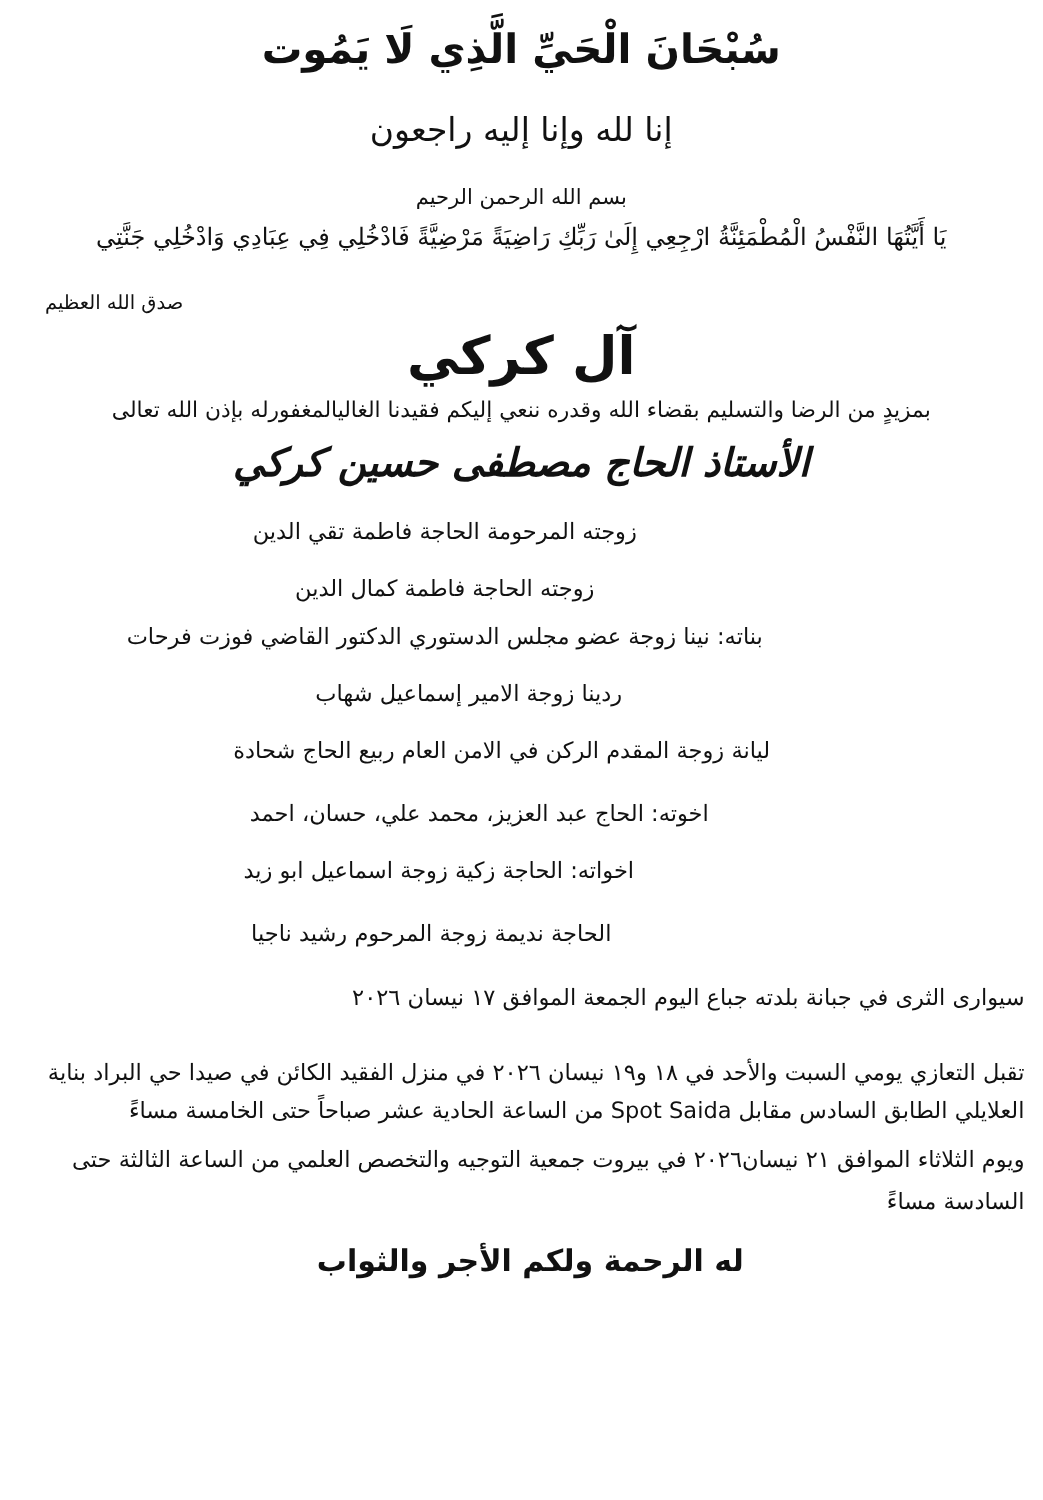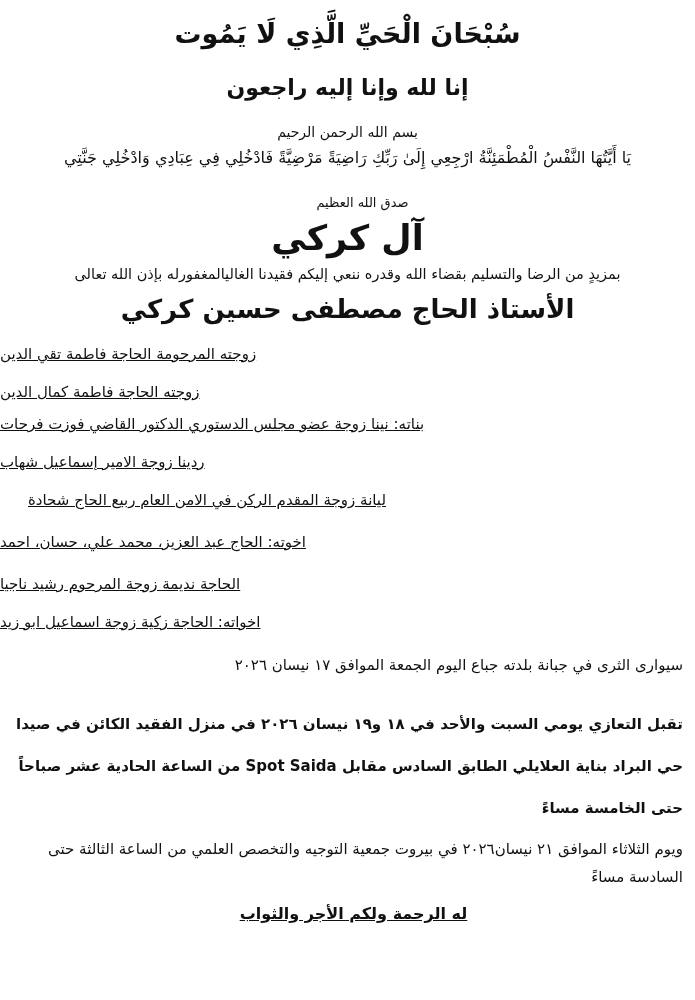--- a/index.html
+++ b/index.html
@@ -23,58 +23,58 @@
   .center { text-align: center; }
   .tasbih {
     padding-top: 18px;
     font-size: 27px;
     font-weight: bold;
     letter-spacing: 0.5px;
   }
   .istirja {
     margin-top: 26px;
     font-size: 22px;
-    font-weight: bold;
+    font-weight: normal;
   }
   .basmala {
     margin-top: 24px;
     font-size: 14px;
   }
   .verse {
     margin-top: 8px;
     font-size: 16px;
     white-space: nowrap;
   }
   .sadaqa {
     margin-top: 28px;
     font-size: 13px;
-    text-align: center;
+    text-align: left;
     padding-left: 30px;
   }
   .family-title {
     margin-top: 8px;
     font-size: 35px;
     font-weight: bold;
   }
   .intro {
     margin-top: 8px;
     font-size: 14.5px;
     white-space: nowrap;
   }
   .deceased {
     margin-top: 12px;
     font-size: 26px;
     font-weight: bold;
+    font-style: italic;
   }
   .family-line {
     font-size: 15px;
     line-height: 21px;
     margin-top: 17px;
-    text-align: left;
-    text-decoration: underline;
+    text-align: center;
   }
   .fl0 { padding-right: 102px; margin-top: 20px; }
   .fl1 { padding-right: 102px; }
   .fl2 { padding-right: 102px; margin-top: 11px; }
   .fl3 { padding-right: 70px; }
   .fl4 { padding-right: 54px; margin-left: 28px; }
   .fl5 { padding-right: 56px; margin-top: 21px; }
   .fl6 { padding-right: 110px; }
   .fl7 { padding-right: 120px; margin-top: 21px; }
   .fl8 { padding-right: 128px; }
@@ -84,34 +84,32 @@
     padding-right: 12px;
   }
   .para {
     font-size: 15px;
     text-align: right;
     padding-right: 12px;
     padding-left: 8px;
   }
   .condolences1 {
     margin-top: 29px;
-    line-height: 42px;
-    font-weight: bold;
+    line-height: 25px;
   }
   .condolences2 {
     margin-top: 6px;
     line-height: 28px;
   }
   .closing {
     margin-top: 13px;
-    font-size: 16px;
+    font-size: 20px;
     font-weight: bold;
     text-align: center;
     padding-left: 12px;
-    text-decoration: underline;
   }
 </style>
 </head>
 <body>
 
 <div class="page">
 
   <div class="tasbih center">سُبْحَانَ الْحَيِّ الَّذِي لَا يَمُوت</div>
 
   <div class="istirja center">إنا لله وإنا إليه راجعون</div>
@@ -133,23 +131,23 @@
   <div class="family-line fl1">زوجته الحاجة فاطمة كمال الدين</div>
 
   <div class="family-line fl2">بناته: نينا زوجة عضو مجلس الدستوري الدكتور القاضي فوزت فرحات</div>
 
   <div class="family-line fl3">ردينا زوجة الامير إسماعيل شهاب</div>
 
   <div class="family-line fl4">ليانة زوجة المقدم الركن في الامن العام ربيع الحاج شحادة</div>
 
   <div class="family-line fl5">اخوته: الحاج عبد العزيز، محمد علي، حسان، احمد</div>
 
+  <div class="family-line fl6">اخواته: الحاجة زكية زوجة اسماعيل ابو زيد</div>
+
   <div class="family-line fl7">الحاجة نديمة زوجة المرحوم رشيد ناجيا</div>
-
-  <div class="family-line fl6">اخواته: الحاجة زكية زوجة اسماعيل ابو زيد</div>
 
 
   <div class="burial">سيوارى الثرى في جبانة بلدته جباع اليوم الجمعة الموافق ١٧ نيسان ٢٠٢٦</div>
 
   <div class="para condolences1">تقبل التعازي يومي السبت والأحد في ١٨ و١٩ نيسان ٢٠٢٦ في منزل الفقيد الكائن في صيدا حي البراد بناية العلايلي الطابق السادس مقابل Spot Saida من الساعة الحادية عشر صباحاً حتى الخامسة مساءً</div>
 
   <div class="para condolences2">ويوم الثلاثاء الموافق ٢١ نيسان٢٠٢٦ في بيروت جمعية التوجيه والتخصص العلمي من الساعة الثالثة حتى السادسة مساءً</div>
 
   <div class="closing">له الرحمة ولكم الأجر والثواب</div>
 

